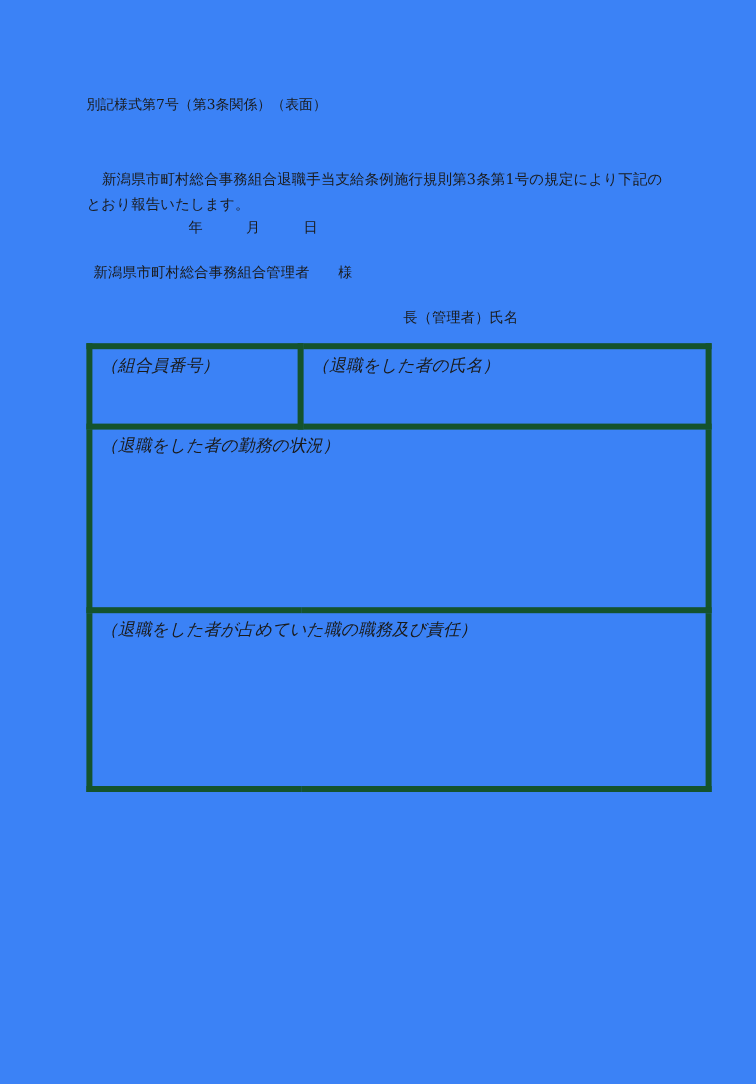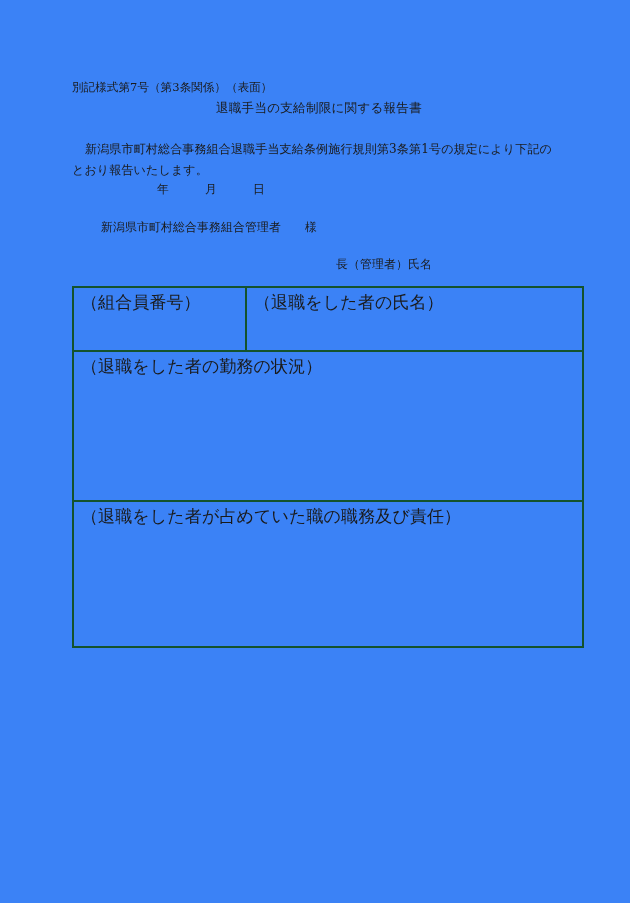--- a/index.html
+++ b/index.html
@@ -66,21 +66,21 @@
     top: 180px;
     font-size: 11.8px;
     line-height: 18px;
     white-space: pre;
     letter-spacing: 0.2px;
   }
 
   
   .addressee {
     position: absolute;
-    left: 101px;
+    left: 78px;
     top: 218px;
     font-size: 11.8px;
     line-height: 18px;
     white-space: pre;
     letter-spacing: 0.2px;
   }
 
   
   .signer {
     position: absolute;
@@ -95,42 +95,42 @@
   
   .form-table {
     position: absolute;
     left: 72px;
     top: 286px;
     width: 478px;
     border-collapse: collapse;
     table-layout: fixed;
   }
   .form-table td {
-    border: 2px solid #14532d;
+    border: 5px solid #14532d;
     vertical-align: top;
     padding: 6px 7px 0 7px;
-    font-size: 17px;
+    font-size: 14px;
     line-height: 17px;
     white-space: pre;
     letter-spacing: 0.1px;
+    font-style: italic;
   }
   .cell-id      { width: 157px; height: 56px; }
   .cell-name    { width: 321px; height: 56px; }
   .cell-reason  { height: 126px; }
   .cell-duty    { height: 138px; }
   .cell-record  { height: 142px; }
 </style>
 </head>
 <body>
 
 <div class="page">
 
   <div class="form-code">別記様式第7号（第3条関係）（表面）</div>
 
-  <div class="doc-title">退職手当の支給制限に関する報告書</div>
 
   <div class="intro">新潟県市町村総合事務組合退職手当支給条例施行規則第3条第1号の規定により下記のとおり報告いたします。</div>
 
   <div class="date-line">年　　　月　　　日</div>
 
   <div class="addressee">新潟県市町村総合事務組合管理者　　様</div>
 
   <div class="signer">長（管理者）氏名</div>
 
   <table class="form-table">

